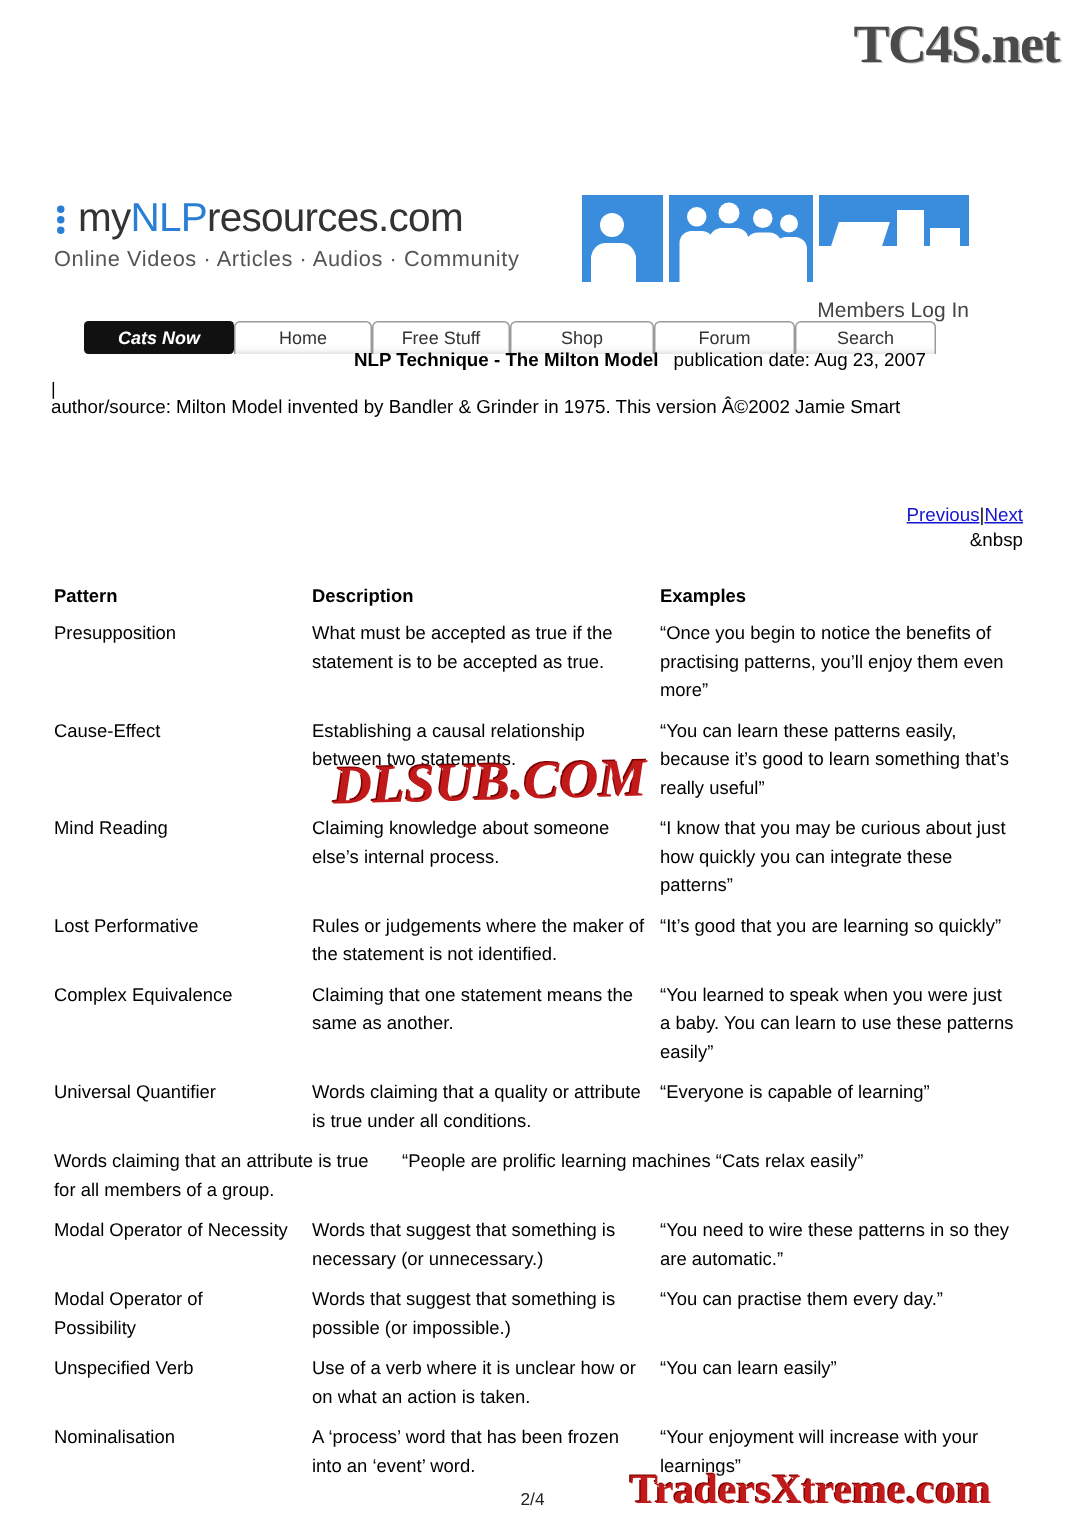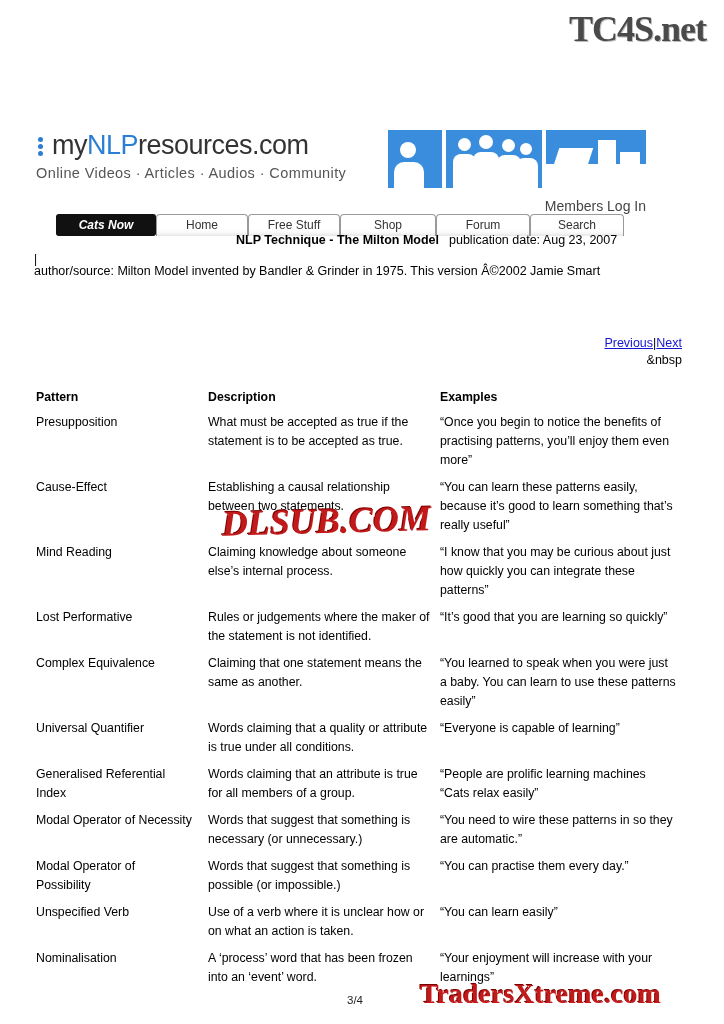--- a/index.html
+++ b/index.html
@@ -375,21 +375,20 @@
       <div class="c-pattern">Complex  Equivalence</div>
       <div class="c-desc">Claiming that one statement means the same as another.</div>
       <div class="c-ex">“You learned to speak when you were just a baby. You can learn to use these patterns easily”</div>
     </div>
     <div class="trow">
       <div class="c-pattern">Universal  Quantifier</div>
       <div class="c-desc">Words claiming that a quality or attribute is true under all conditions.</div>
       <div class="c-ex">“Everyone is capable of learning”</div>
     </div>
     <div class="trow">
-      <div class="c-pattern">Generalised  Referential Index</div>
       <div class="c-desc">Words claiming that an attribute is true for all members of a group.</div>
       <div class="c-ex">“People are prolific learning machines “Cats relax easily”</div>
     </div>
     <div class="trow">
       <div class="c-pattern">Modal Operator of Necessity</div>
       <div class="c-desc">Words that suggest that something is necessary (or unnecessary.)</div>
       <div class="c-ex">“You need to wire these patterns in so they are automatic.”</div>
     </div>
     <div class="trow">
       <div class="c-pattern">Modal Operator of Possibility</div>
@@ -403,16 +402,16 @@
     </div>
     <div class="trow">
       <div class="c-pattern">Nominalisation</div>
       <div class="c-desc">A ‘process’ word that has been frozen into an ‘event’ word.</div>
       <div class="c-ex">“Your enjoyment will increase with your learnings”</div>
     </div>
   </div>
 
   <div class="dlsub">DLSUB.COM</div>
 
-  <div class="page-num">3/4</div>
+  <div class="page-num">2/4</div>
   <div class="traders">TradersXtreme.com</div>
 
 </div>
 
 </body></html>

